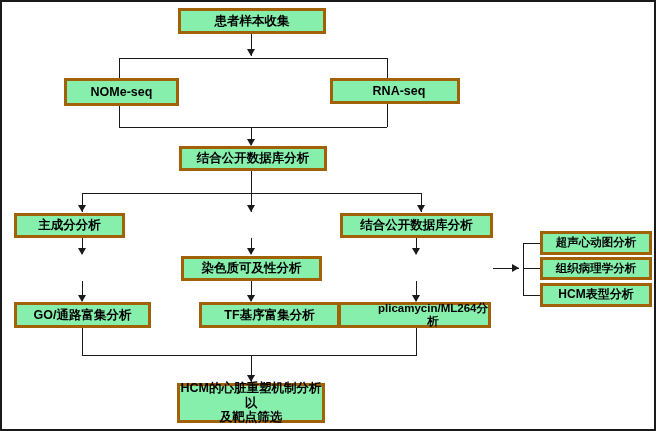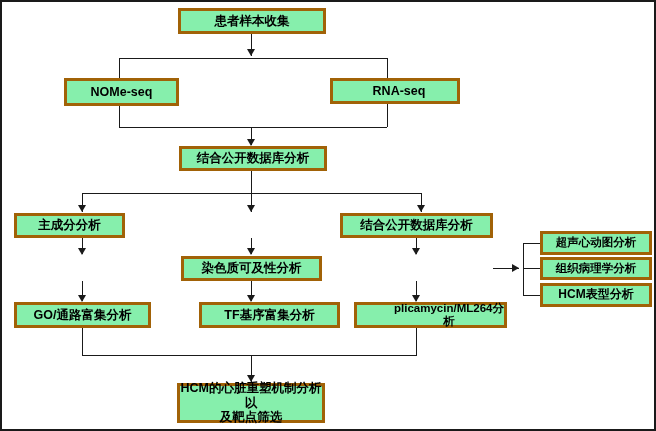--- a/index.html
+++ b/index.html
@@ -122,21 +122,21 @@
   <div class="edge h" style="left:521px; top:241px; width:17px;"></div>
   <div class="edge h" style="left:521px; top:266px; width:17px;"></div>
   <div class="edge h" style="left:521px; top:293px; width:17px;"></div>
 
   <div class="node" style="left:538px; top:229px; width:112px; height:24px; font-size:11.5px;">超声心动图分析</div>
   <div class="node" style="left:538px; top:255px; width:112px; height:23px; font-size:11.5px;">组织病理学分析</div>
   <div class="node" style="left:538px; top:281px; width:112px; height:24px; font-size:12px;">HCM表型分析</div>
 
   <div class="node" style="left:12px; top:300px; width:137px; height:26px;">GO/通路富集分析</div>
   <div class="node" style="left:179px; top:300px; width:141px; height:26px;margin-left:18px;">TF基序富集分析</div>
-  <div class="node" style="left:352px; top:300px; width:153px; height:26px; font-size:11.5px;padding-left:37px;">plicamycin/ML264分析</div>
+  <div class="node" style="left:336px; top:300px; width:153px; height:26px; font-size:11.5px;padding-left:37px;">plicamycin/ML264分析</div>
 
   <div class="edge v" style="left:80px; top:326px; height:27px;"></div>
   <div class="edge v" style="left:414px; top:326px; height:27px;"></div>
   <div class="edge h" style="left:80px; top:353px; width:335px;"></div>
   <div class="edge v" style="left:249px; top:353px; height:27px;"></div>
   <div class="arrow" style="left:245px; top:373px;"></div>
 
   <div class="node" style="left:175px; top:381px; width:148px; height:40px;">HCM的心脏重塑机制分析以
 及靶点筛选</div>
 

